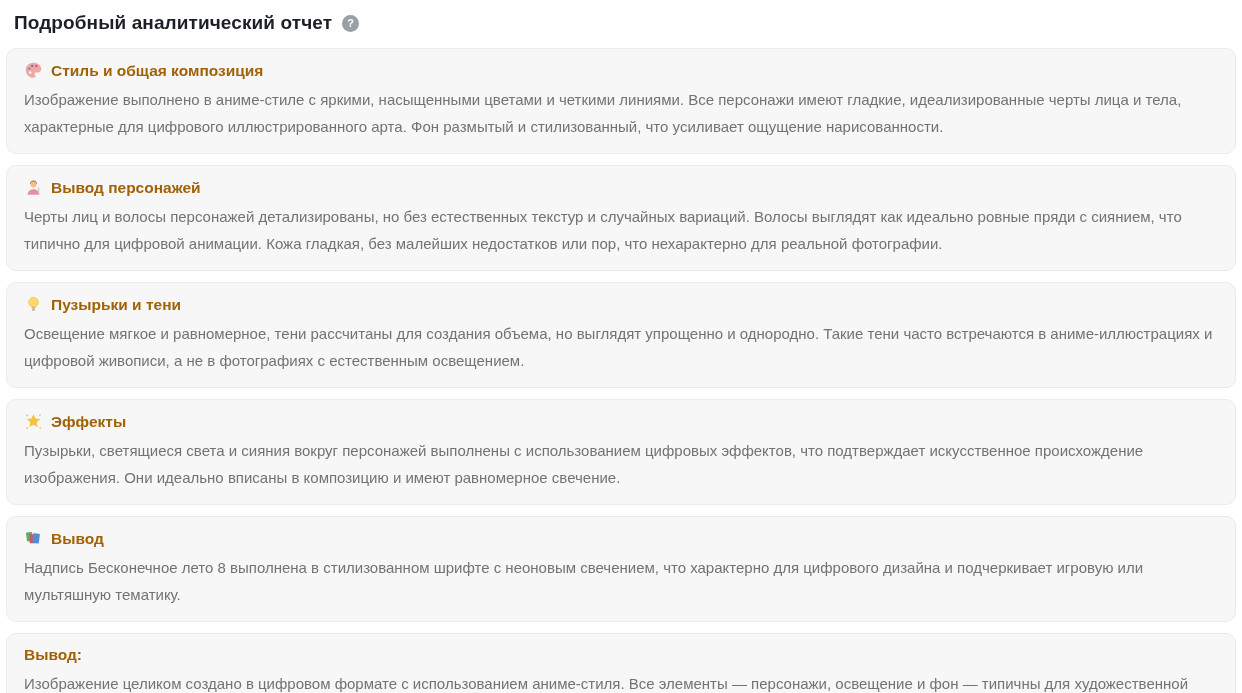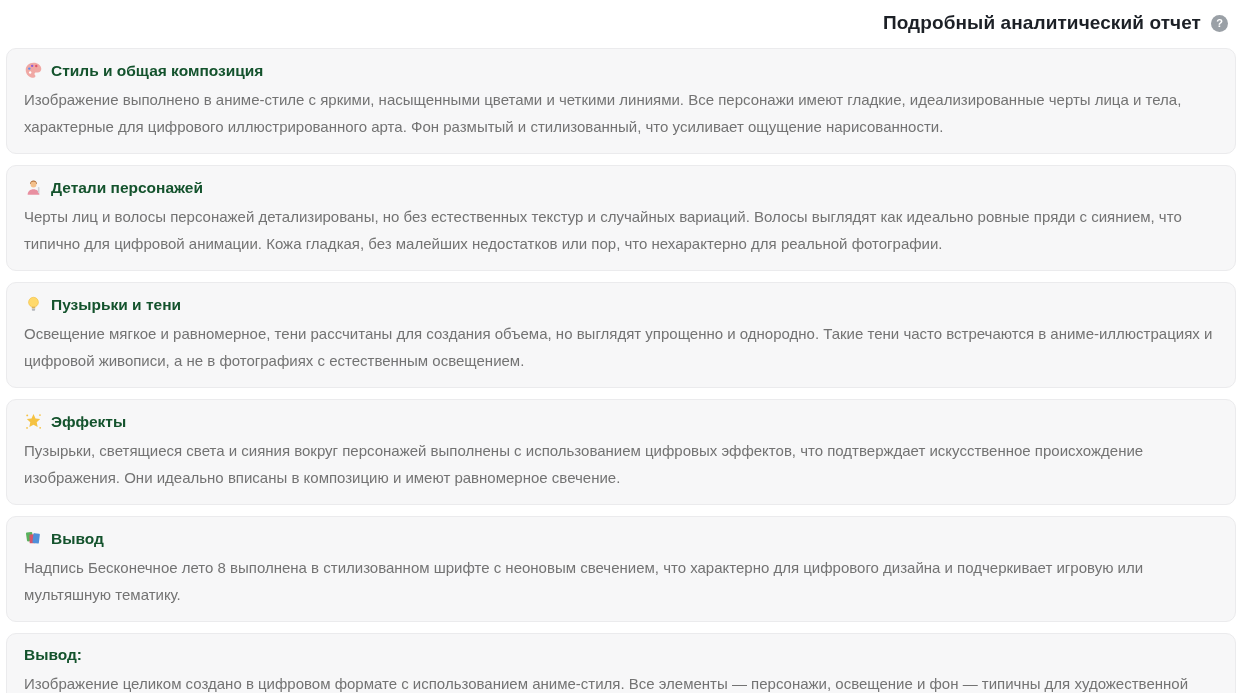--- a/index.html
+++ b/index.html
@@ -11,21 +11,20 @@
   .page {
     width: 1242px;
     min-height: 693px;
     padding: 10px 6px 12px 6px;
   }
   .report-header {
     display: flex;
     align-items: center;
     gap: 10px;
     padding: 2px 8px 14px 8px;
-    justify-content: flex-end;
   }
   .report-title {
     font-size: 19px;
     font-weight: 700;
     color: #1c2026;
     letter-spacing: 0.1px;
   }
   .help-icon {
     width: 17px;
     height: 17px;
@@ -51,21 +50,21 @@
   .card:last-child { margin-bottom: 0; }
   .card-head {
     display: flex;
     align-items: center;
     gap: 8px;
     margin-bottom: 6px;
   }
   .card-head h2 {
     font-size: 15.5px;
     font-weight: 700;
-    color: #14532d;
+    color: #a16207;
   }
   .icon {
     width: 19px;
     height: 19px;
     display: inline-flex;
     align-items: center;
     justify-content: center;
     flex: 0 0 auto;
   }
   .icon svg { width: 19px; height: 19px; display: block; }
@@ -105,21 +104,21 @@
   <div class="card">
     <div class="card-head">
       <span class="icon">
         <svg viewBox="0 0 20 20" aria-hidden="true">
           <path d="M6.4 6.2c0-2 1.6-3.6 3.6-3.6s3.6 1.6 3.6 3.6z" fill="#a9652f"></path>
           <circle cx="10" cy="6.8" r="3.1" fill="#f3c08b"></circle>
           <path d="M3.8 17.5c0-3.4 2.8-5.6 6.2-5.6s6.2 2.2 6.2 5.6z" fill="#e88fa0"></path>
           <rect x="14.6" y="9.5" width="1.7" height="6.5" rx="0.8" fill="#cfd3d8"></rect>
         </svg>
       </span>
-      <h2>Детали персонажей</h2>
+      <h2>Вывод персонажей</h2>
     </div>
     <p class="card-body">Черты лиц и волосы персонажей детализированы, но без естественных текстур и случайных вариаций. Волосы выглядят как идеально ровные пряди с сиянием, что типично для цифровой анимации. Кожа гладкая, без малейших недостатков или пор, что нехарактерно для реальной фотографии.</p>
   </div>
 
   <div class="card">
     <div class="card-head">
       <span class="icon">
         <svg viewBox="0 0 20 20" aria-hidden="true">
           <circle cx="10" cy="7.6" r="5.2" fill="#ffd96b" stroke="#f0b429" stroke-width="0.5"></circle>
           <path d="M8.2 12.4h3.6v1.8H8.2z" fill="#d8b15e"></path>

